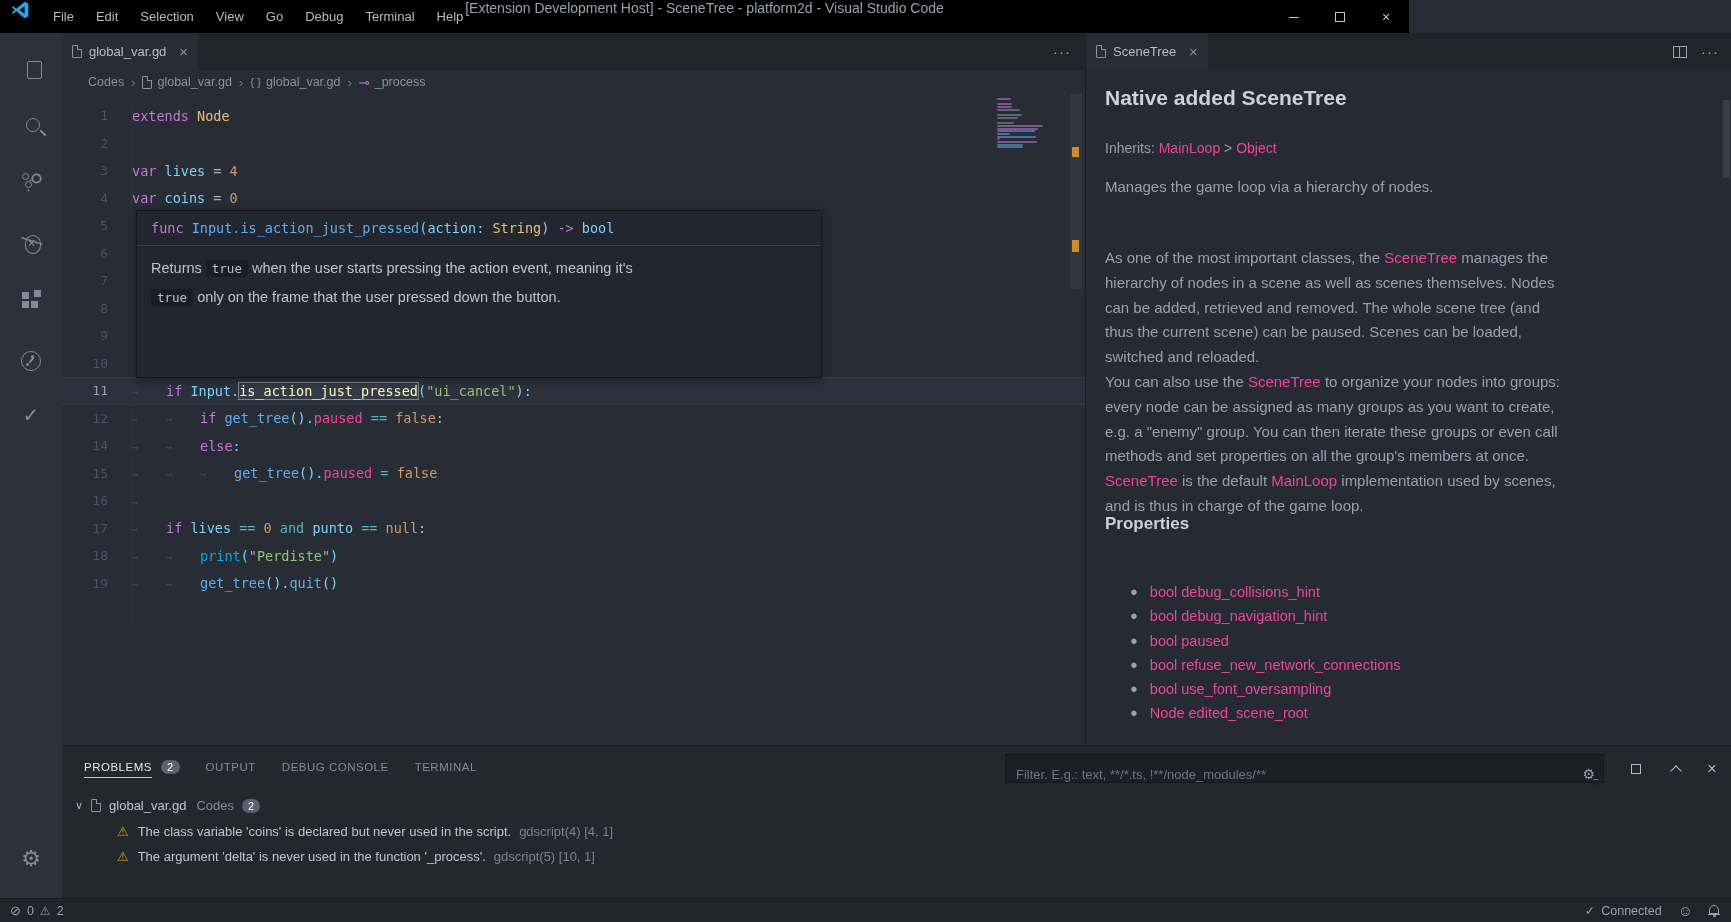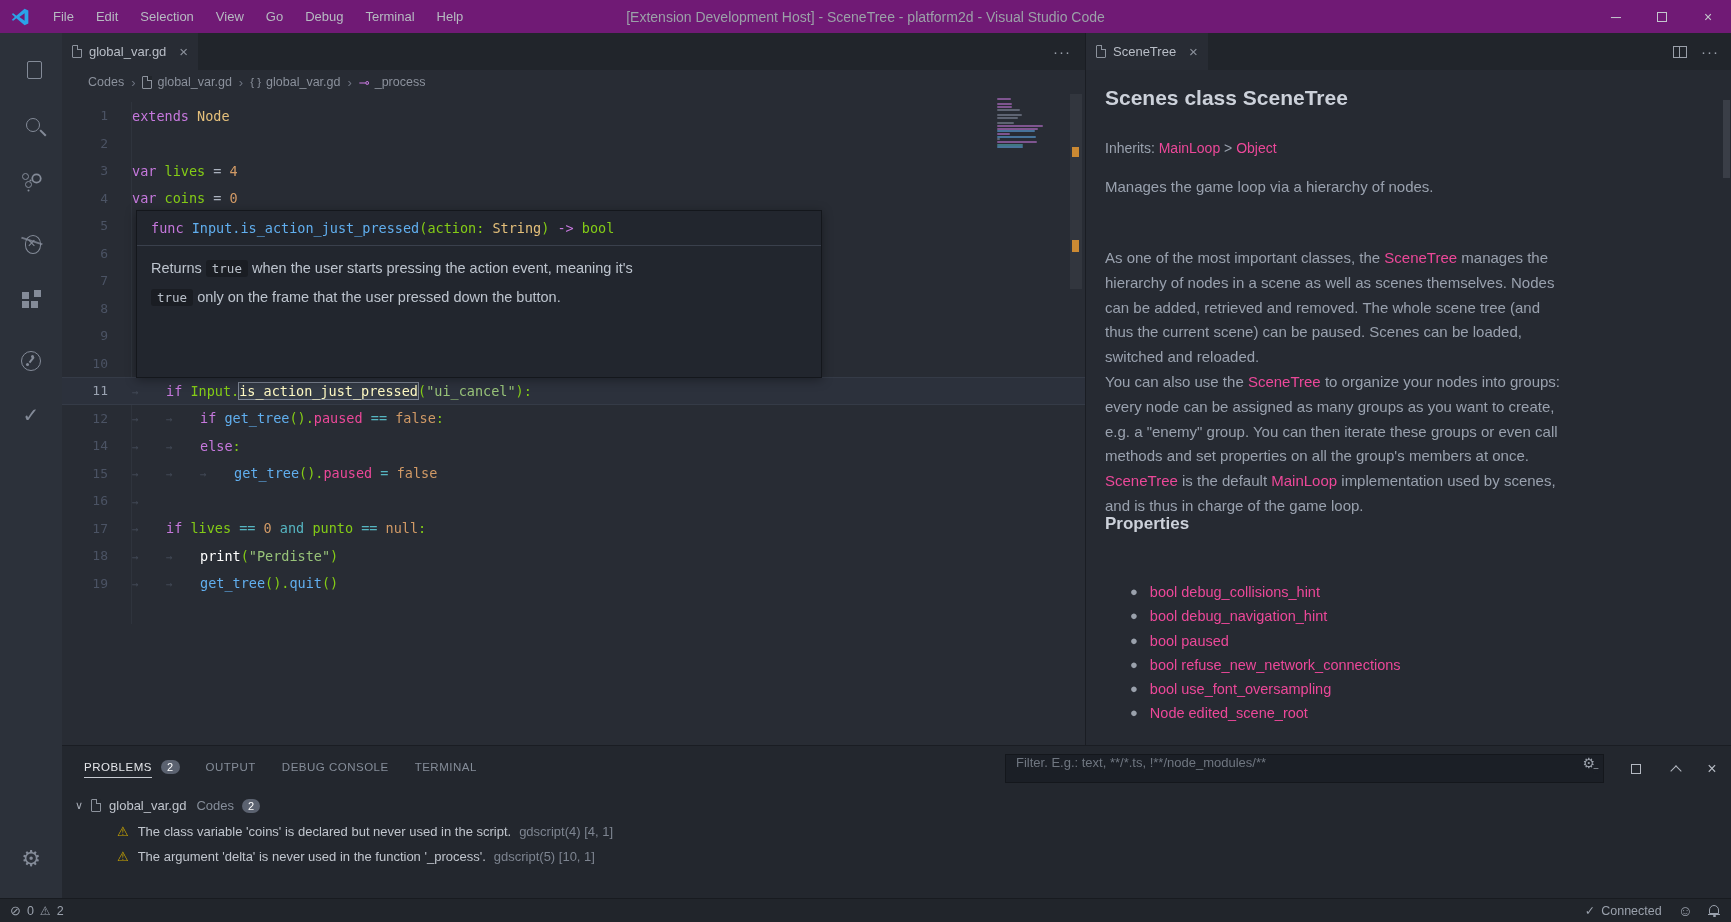--- a/index.html
+++ b/index.html
@@ -1,21 +1,21 @@
 <!DOCTYPE html>
 <html><head>
 <meta charset="utf-8">
 <style>
   * { margin:0; padding:0; box-sizing:border-box; }
   html,body { width:1731px; height:922px; overflow:hidden; background:#282c34;
     font-family:"Liberation Sans", sans-serif; -webkit-font-smoothing:antialiased; }
 
   
-  #titlebar { position:absolute; left:0; top:0; width:1731px; height:33px; background:#701a75;
-    display:flex; align-items:center; }
+  #titlebar { position:absolute; left:0; top:0; width:1409px; height:33px; background:#000000;
+    display:flex; }
   #vscode-logo { width:20px; height:20px; margin:0 12px 0 10px; }
   .menu-item { color:#b6bac1; font-size:13px; padding:0 11px; height:33px; line-height:33px; cursor:default; }
   #window-title { position:absolute; left:0; right:0; text-align:center; color:#9ba0a8; font-size:14px; pointer-events:none; }
   .win-btn { position:absolute; top:0; width:46px; height:33px; color:#c3c7cd; font-size:14px;
     display:flex; align-items:center; justify-content:center; }
   #btn-min { right:92px; } #btn-max { right:46px; } #btn-close { right:0; }
   .maxi { width:10px; height:10px; border:1px solid #c3c7cd; display:inline-block; }
 
   
   #activitybar { position:absolute; left:0; top:33px; width:62px; height:865px; background:#2c313a; }
@@ -59,22 +59,22 @@
 
   #codewrap { position:relative; height:651px; overflow:hidden; }
   .indent-line { position:absolute; left:69px; top:8px; height:522px; border-left:1px solid #2f343d; }
   .crow { display:flex; height:27.5px; align-items:center; font-family:"DejaVu Sans Mono", monospace; font-size:13.5px; white-space:pre; position:relative; }
   .crow.cur { background:#2c313c; box-shadow:inset 0 1px 0 #353b47, inset 0 -1px 0 #353b47; }
   .gut { width:70px; padding-right:24px; text-align:right; color:#4b5364; font-size:13px; flex:none; }
   .crow.cur .gut { color:#9aa2b1; }
   .ltxt { color:#abb2bf; }
   .tabch { display:inline-block; width:34px; color:#414855; font-size:11px; }
   .kw{color:#c678dd} .ty{color:#e5c07b} .nu{color:#d19a66} .st{color:#98c379}
-  .fn{color:#61afef} .pr{color:#ec4899} .op{color:#56b6c2} .cy{color:#ffffff}
-  .pl{color:#84cc16} .eq{color:#abb2bf}
+  .fn{color:#61afef} .pr{color:#ec4899} .op{color:#56b6c2} .cy{color:#0ea5e9}
+  .pl{color:#7dd3fc} .eq{color:#abb2bf}
   .fb { color:#fef9c3; border:1px solid #7d8594; background:rgba(130,145,170,.10); margin:-1px; }
 
   
   #hover { position:absolute; left:74px; top:116px; width:686px; height:168px; background:#22262e;
      border:1px solid #14171c; box-shadow:0 2px 10px rgba(0,0,0,.35); z-index:5; padding:9px 14px 0 14px; }
   #hover-sig { font-family:"DejaVu Sans Mono", monospace; font-size:13.5px; white-space:pre; }
   #hover-div { border-top:1px solid #3a404c; margin:9px -14px 8px -14px; }
   .hvp { color:#bdc4ce; font-size:14.5px; line-height:29px; }
   .hvp2 { margin-top:7px; line-height:26px; }
   .chip { font-family:"DejaVu Sans Mono", monospace; font-size:12.5px; background:#1a1d23; color:#b8bfc9;
@@ -105,21 +105,21 @@
   #doc-scroll { position:absolute; right:1px; top:30px; width:7px; height:78px; background:#4a4f59; opacity:.55; }
 
   
   #bottom-panel { position:absolute; left:62px; top:745px; width:1669px; height:153px; background:#23272e; border-top:1px solid #1a1d23; }
   #ptabs { display:flex; align-items:center; height:42px; padding-left:10px; gap:26px; }
   .ptab { color:#858d99; font-size:11.5px; letter-spacing:.5px; display:flex; align-items:center; gap:9px; }
   .ptab.active { color:#e4e6ea;padding-left:12px; }
   .ptab.active .plabel { border-bottom:1px solid #c6cad1; padding-bottom:4px; margin-bottom:-5px; }
   .pbadge { background:#5b6270; color:#fff; font-size:11px; border-radius:9px; padding:1px 6px; }
   #filter-box { position:absolute; left:943px; top:8px; width:599px; height:29px; background:#1b1f26; border:1px solid #14171c;
-     display:flex; align-items:flex-start; }
+     display:flex; align-items:flex-end; }
   #filter-box input { flex:1; background:transparent; border:none; outline:none; color:#aab0ba; font-size:13px; padding:0 10px; }
   #filter-box input::placeholder { color:#6f7680; }
   .ico-filter { position:relative; color:#9aa0aa; font-size:14px; margin-right:8px; }
   .ico-filter:after { content:"−"; position:absolute; right:-4px; bottom:-3px; font-size:10px; background:#1b1f26; border-radius:50%; line-height:1; }
   .panel-act { position:absolute; top:8px; height:29px; display:flex; align-items:center; justify-content:center; width:28px; color:#b4b9c2; }
   .ico-restore { width:10px; height:10px; border:1.4px solid #b4b9c2; position:relative; background:#23272e; }
   .ico-restore:before { content:""; position:absolute; left:2px; top:-5px; width:10px; height:10px; border:1.4px solid #b4b9c2; z-index:-1; }
   .chev-up { width:8px; height:8px; border-left:1.6px solid #b4b9c2; border-top:1.6px solid #b4b9c2; transform:rotate(45deg); margin-top:4px; }
   .prow { position:absolute; left:0; display:flex; align-items:center; height:25px; font-size:13px; color:#c0c5cd; }
   #prob-file { top:47px; padding-left:13px; gap:8px; }
@@ -281,21 +281,21 @@
       <span class="file-ico"></span>
       <span>SceneTree</span>
       <span class="tab-close">×</span>
     </div>
     <div class="doc-actions">
       <span class="ico-split"></span>
       <span style="font-size:15px;letter-spacing:1px;">···</span>
     </div>
   </div>
   <div id="dbody">
-    <div id="doc-heading">Scenes class SceneTree</div>
+    <div id="doc-heading">Native added SceneTree</div>
     <div id="doc-inherits"><span>Inherits: </span><span class="lnk">MainLoop</span><span> &gt; </span><span class="lnk">Object</span></div>
     <div id="doc-summary">Manages the game loop via a hierarchy of nodes.</div>
     <div id="doc-para"><span>As one of the most important classes, the </span><span class="lnk">SceneTree</span><span> manages the</span><br><span>hierarchy of nodes in a scene as well as scenes themselves. Nodes</span><br><span>can be added, retrieved and removed. The whole scene tree (and</span><br><span>thus the current scene) can be paused. Scenes can be loaded,</span><br><span>switched and reloaded.</span><br><span>You can also use the </span><span class="lnk">SceneTree</span><span> to organize your nodes into groups:</span><br><span>every node can be assigned as many groups as you want to create,</span><br><span>e.g. a "enemy" group. You can then iterate these groups or even call</span><br><span>methods and set properties on all the group's members at once.</span><br><span class="lnk">SceneTree</span><span> is the default </span><span class="lnk">MainLoop</span><span> implementation used by scenes,</span><br><span>and is thus in charge of the game loop.</span></div>
     <div id="doc-props-heading">Properties</div>
     <ul id="doc-props">
         <li class="prop-li">
           <span class="bullet">●</span>
           <span class="lnk">bool debug_collisions_hint</span>
         </li>
         <li class="prop-li">

